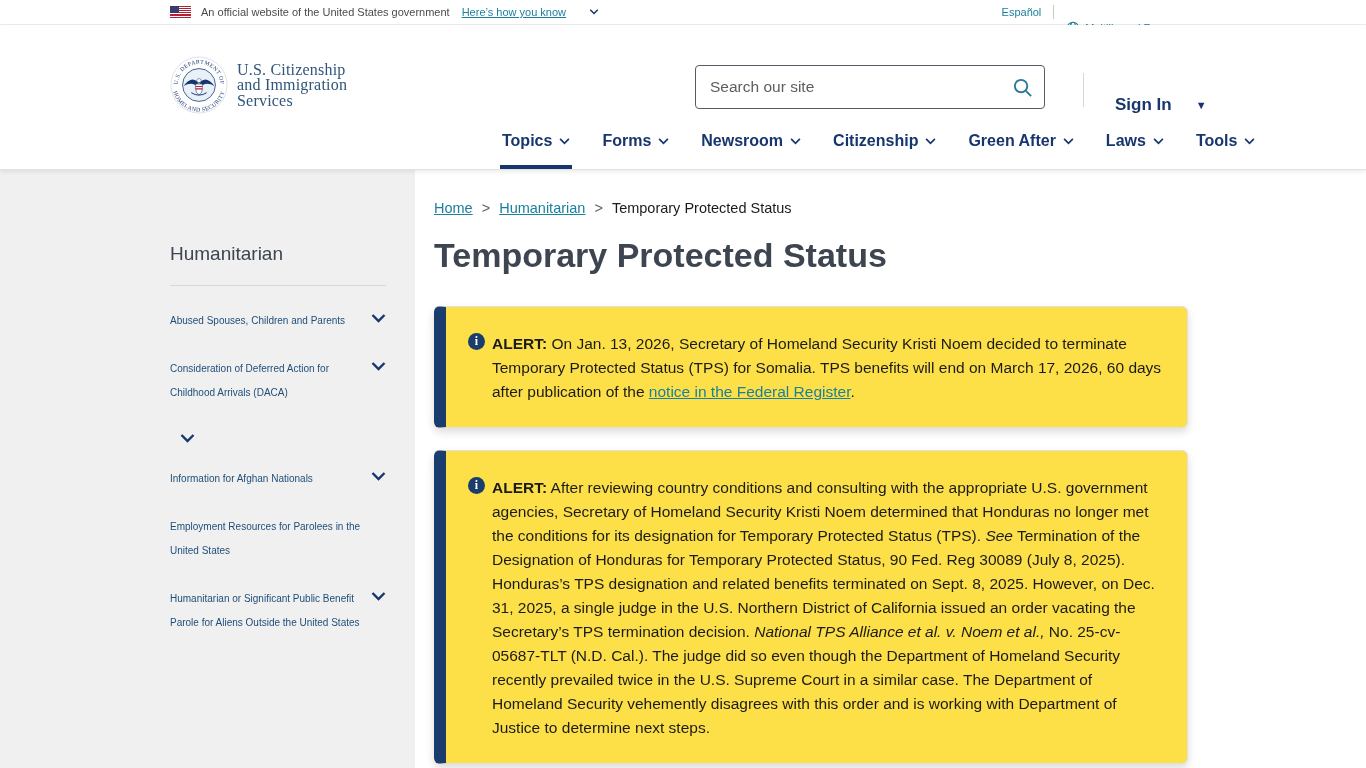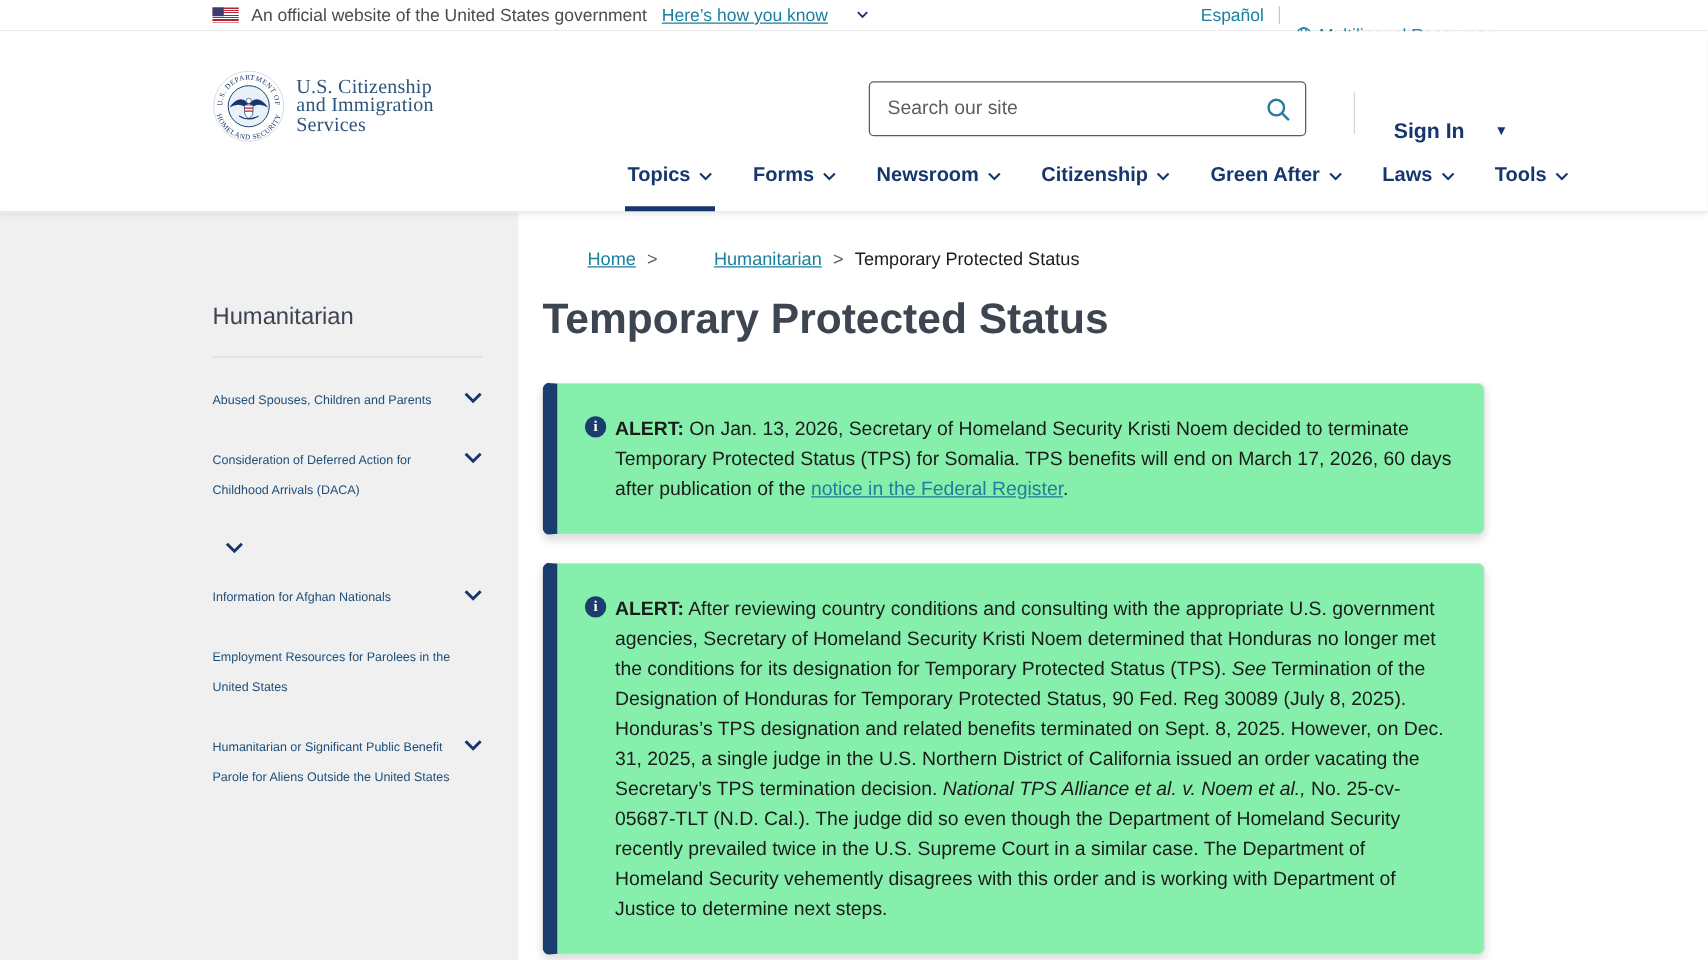--- a/index.html
+++ b/index.html
@@ -1,21 +1,21 @@
 <!DOCTYPE html>
 <html><head>
 <meta charset="utf-8">
 <style>
   * { margin:0; padding:0; box-sizing:border-box; }
   html,body { width:1366px; height:768px; overflow:hidden; background:#fff;
               font-family:"Liberation Sans", sans-serif; color:#1b1b1b; }
 
   
   .gov-banner { height:25px; display:flex; align-items:center; padding:0 170px;
-                background:#fff; border-bottom:1px solid #ececec; font-size:14px; color:#4b4b4b; }
+                background:#fff; border-bottom:1px solid #ececec; font-size:11px; color:#4b4b4b; }
   .flag { width:21px; height:12px; position:relative; margin-right:10px;
           background:repeating-linear-gradient(to bottom,#b22234 0 .95px,#fff .95px 1.9px); }
   .flag::after { content:""; position:absolute; left:0; top:0; width:9px; height:6.5px; background:#3c3b6e; }
   .gov-banner a { color:#1b7f9e; text-decoration:underline; cursor:pointer; }
   .how-know { margin-left:12px; display:inline-flex; align-items:center; gap:23px; }
   .banner-right { margin-left:auto; display:flex; align-items:center; gap:12px; }
   .banner-right a { text-decoration:none; }
   .banner-divider { width:1px; height:14px; background:#c9c9c9; }
   .globe-link { display:inline-flex; align-items:center; gap:5px;margin-top:32px; }
   .chev { color:#17366d; display:inline-flex; }
@@ -49,28 +49,28 @@
   .sidebar-col { width:415px; background:#f0f0f0; padding:73px 29px 40px 170px; flex-shrink:0; }
   .sidebar-heading { font-size:19px; color:#3d4551; font-weight:normal; }
   .sidebar-divider { border:none; border-top:1px solid #d6d7d9; margin:20px 0 23px 0; }
   .side-item { display:flex; align-items:flex-start; margin-bottom:24px; cursor:pointer; }
   .side-item .lbl { flex:1; font-size:10px; line-height:24px; color:#1f4e79; }
   .side-item .chev { margin-left:10px; margin-top:5px; flex-shrink:0; }
 
   .main-col { flex:1; background:#fff; padding:30px 0 0 19px; }
 
   .breadcrumb { font-size:14.5px; color:#1b1b1b; display:flex; align-items:center; gap:9px; }
-  .breadcrumb a { color:#1b7f9e; text-decoration:underline; cursor:pointer;margin-left:36px; }
+  .breadcrumb a { color:#1b7f9e; text-decoration:underline; cursor:pointer; }
   .crumb-sep { color:#5b616b; }
 
   .page-title { margin-top:20px; font-size:34px; font-weight:bold; color:#3d4551; }
 
   
   .alerts { margin-top:31px; width:754px; }
-  .alert { position:relative; background:#86efac; border:1px solid #dfe1e2; border-left:12px solid #1b3d6d;
+  .alert { position:relative; background:#fde047; border:1px solid #dfe1e2; border-left:12px solid #1b3d6d;
            border-radius:6px; box-shadow:0 4px 8px rgba(0,0,0,.14); padding:25px 24px 23px 46px;
            margin-bottom:22px; }
   .alert-icon { position:absolute; left:22px; top:26px; width:17px; height:17px; border-radius:50%;
                 background:#1b3d6d; color:#fff; text-align:center;
                 font:bold 12px/17px "Liberation Serif", serif; }
   .alert-icon::after { content:"i"; }
   .alert p { font-size:15.5px; line-height:24px; color:#1b1b1b; }
   .alert p strong { font-weight:bold; }
   .alert p a { color:#1b7f9e; text-decoration:underline; cursor:pointer; }
   .alert p em { font-style:italic; }

